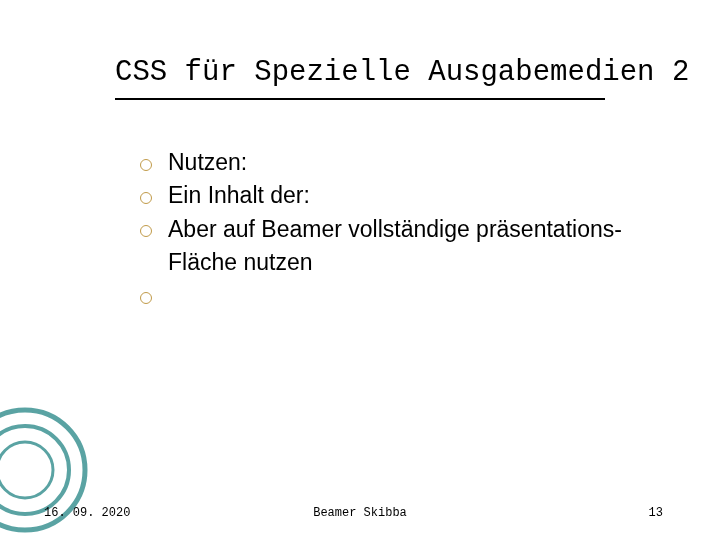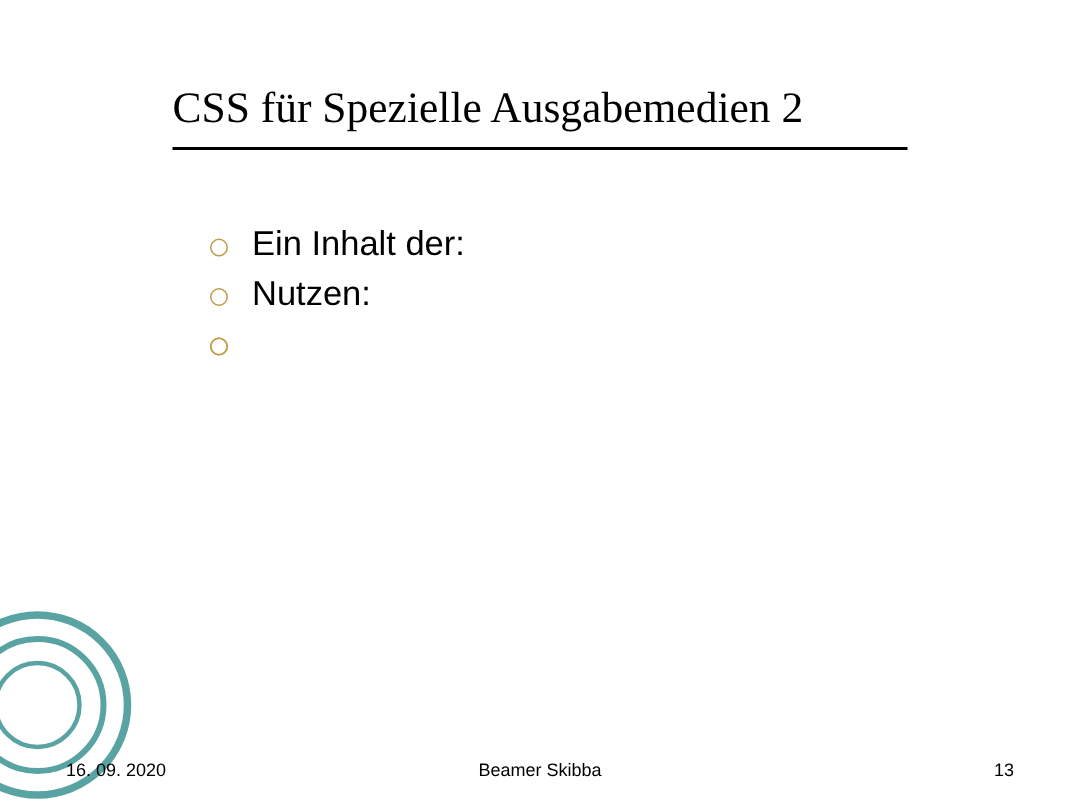--- a/index.html
+++ b/index.html
@@ -26,21 +26,21 @@
     position: relative;
     width: 100%;
     height: 100%;
     box-sizing: border-box;
   }
   .title {
     position: absolute;
     left: 115px;
     top: 56px;
     font-size: 29px;
-    font-family: Liberation Serif, serif;
+    font-family: Liberation Mono, monospace;
     color: #000;
   }
   .title-rule {
     position: absolute;
     left: 115px;
     top: 98px;
     width: 490px;
     height: 2px;
     background: #000;
   }
@@ -65,39 +65,39 @@
     border: 1.6px solid #c19b4a;
     border-radius: 50%;
     box-sizing: border-box;
   }
   .footer {
     position: absolute;
     left: 0;
     right: 0;
     bottom: 20px;
     height: 20px;
-    font-family: Liberation Sans, sans-serif;
+    font-family: Liberation Mono, monospace;
     font-size: 12px;
     color: #000;
     text-align: center;
   }
   .footer-date {
     position: absolute;
     left: 44px;
     bottom: 0;
   }
   .footer-author {
     position: absolute;
     left: 50%;
     transform: translateX(-50%);
     bottom: 0;
   }
   .footer-page {
     position: absolute;
-    right: 44px;
+    right: 57px;
     bottom: 0;
   }
 </style>
 </head>
 <body>
 
 <div class="slide">
 
   <div class="decoration">
     <svg viewBox="0 0 170 170">
@@ -106,28 +106,29 @@
       <circle cx="85" cy="85" r="28" fill="none" stroke="#5aa3a3" stroke-width="3"></circle>
     </svg>
   </div>
 
   <div class="title">CSS für Spezielle Ausgabemedien 2</div>
   <div class="title-rule"></div>
 
   <div class="body">
     <div class="bullet">
       <span class="bullet-marker"></span>
+      <span>Nutzen:</span>
+    </div>
+    <div class="bullet">
+      <span class="bullet-marker"></span>
       <span>Ein Inhalt der:</span>
     </div>
     <div class="bullet">
       <span class="bullet-marker"></span>
-      <span>Nutzen:</span>
-    </div>
-    <div class="bullet">
-      <span class="bullet-marker"></span>
+      <span>Aber auf Beamer vollständige präsentations- Fläche nutzen</span>
     </div>
     <div class="bullet">
       <span class="bullet-marker"></span>
     </div>
   </div>
 
   <div class="footer">
     <div class="footer-date">16. 09. 2020</div>
     <div class="footer-author">Beamer Skibba</div>
     <div class="footer-page">13</div>

